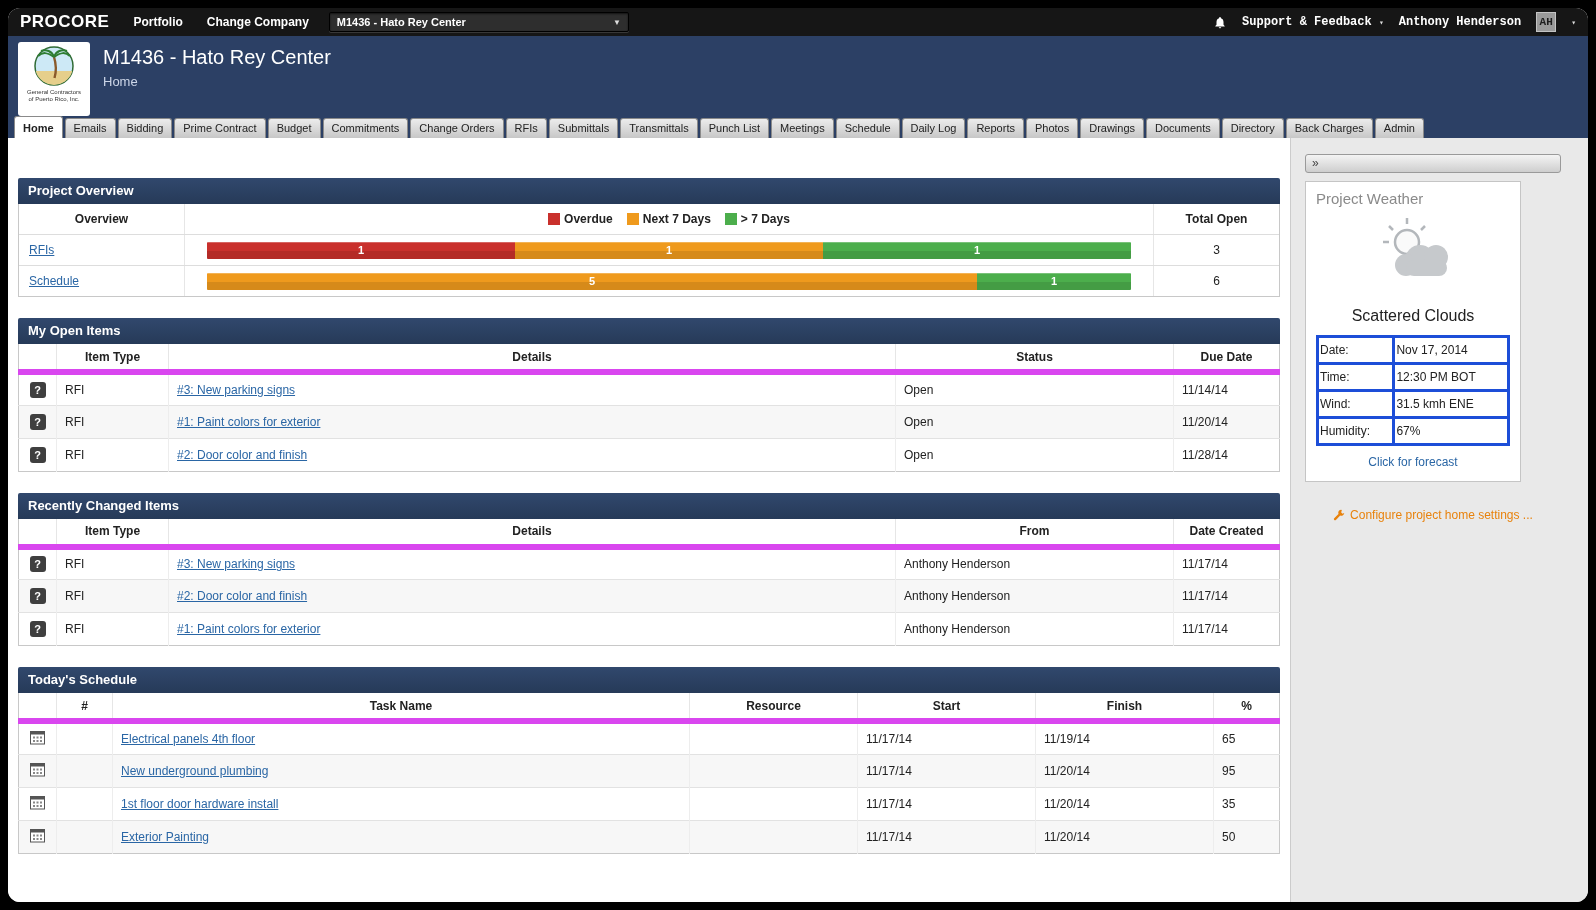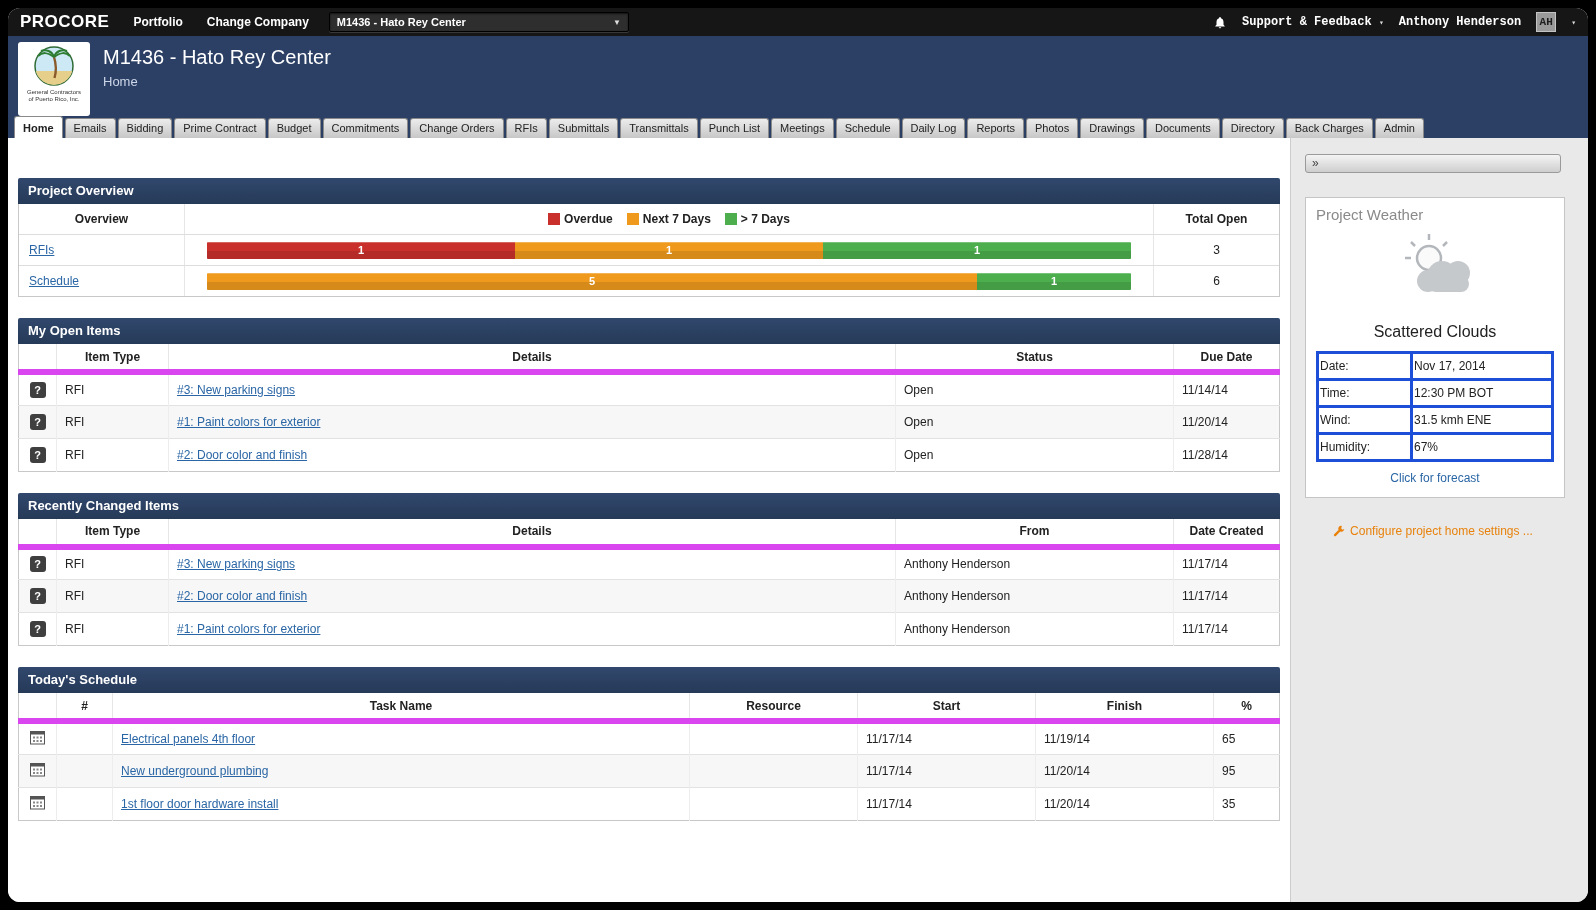--- a/index.html
+++ b/index.html
@@ -75,21 +75,21 @@
   table.data-table tbody tr:nth-child(even) { background:#f7f7f7; }
   .icon-cell { width:38px; text-align:center; padding-left:0 !important; }
   .rfi-ic { display:inline-block; width:16px; height:16px; background:#3f3f3f; border-radius:3px;
     color:#fff; font-weight:bold; font-size:11px; line-height:16px; text-align:center; }
 
   
   .sidebar { flex:1; background:#e9e9e9; border-left:1px solid #cccccc; padding:16px 0 0 14px; overflow:hidden; }
   .collapse-btn { width:256px; height:19px; background:linear-gradient(#f4f4f4,#cecece);
     border:1px solid #9a9a9a; border-radius:3px; font-size:12px; color:#444; line-height:17px;
     padding:0 6px; cursor:pointer; }
-  .weather-panel { width:260px; background:#fff; border:1px solid #c5c5c5; margin-top:24px; padding:8px 10px 12px; }
+  .weather-panel { width:216px; background:#fff; border:1px solid #c5c5c5; margin-top:8px; padding:8px 10px 12px; }
   .weather-title { font-size:15px; color:#8a8a8a; }
   .weather-icon { height:88px; display:flex; align-items:center; justify-content:center; }
   .weather-cond { text-align:center; font-size:16px; margin:12px 0 10px; }
   table.weather-table { width:100%; border-collapse:collapse; font-size:12px; }
   table.weather-table td { border:3px solid #1d4ed8; height:27px; padding:0 1px; }
   td.wlabel { width:40%; }
   .forecast { display:block; text-align:center; color:#2a66a5; font-size:12px; margin-top:9px;
     text-decoration:none; cursor:pointer; }
   .configure { margin-top:26px; width:256px; text-align:center; color:#e8820c; font-size:12px;
     cursor:pointer; display:flex; align-items:center; justify-content:center; gap:5px; }
@@ -395,20 +395,40 @@
                           <rect x="10" y="10" width="2" height="2"></rect>
                         </g>
                       </svg></td>
                     <td></td>
                     <td><a class="tlink">1st floor door hardware install</a></td>
                     <td></td>
                     <td>11/17/14</td>
                     <td>11/20/14</td>
                     <td>35</td>
                   </tr>
+                  <tr>
+                    <td class="icon-cell"><svg width="15" height="15" viewBox="0 0 15 15">
+                        <rect x="0.5" y="1.5" width="14" height="12.5" fill="#fff" stroke="#555"></rect>
+                        <rect x="0.5" y="1.5" width="14" height="3" fill="#555"></rect>
+                        <g fill="#888">
+                          <rect x="3" y="6.5" width="2" height="2"></rect>
+                          <rect x="6.5" y="6.5" width="2" height="2"></rect>
+                          <rect x="10" y="6.5" width="2" height="2"></rect>
+                          <rect x="3" y="10" width="2" height="2"></rect>
+                          <rect x="6.5" y="10" width="2" height="2"></rect>
+                          <rect x="10" y="10" width="2" height="2"></rect>
+                        </g>
+                      </svg></td>
+                    <td></td>
+                    <td><a class="tlink">Exterior Painting</a></td>
+                    <td></td>
+                    <td>11/17/14</td>
+                    <td>11/20/14</td>
+                    <td>50</td>
+                  </tr>
                 </tbody>
               </table>
             </div>
       </div>
 
     </div>
 
     <div class="sidebar">
       <div class="collapse-btn">
         <span>»</span>

